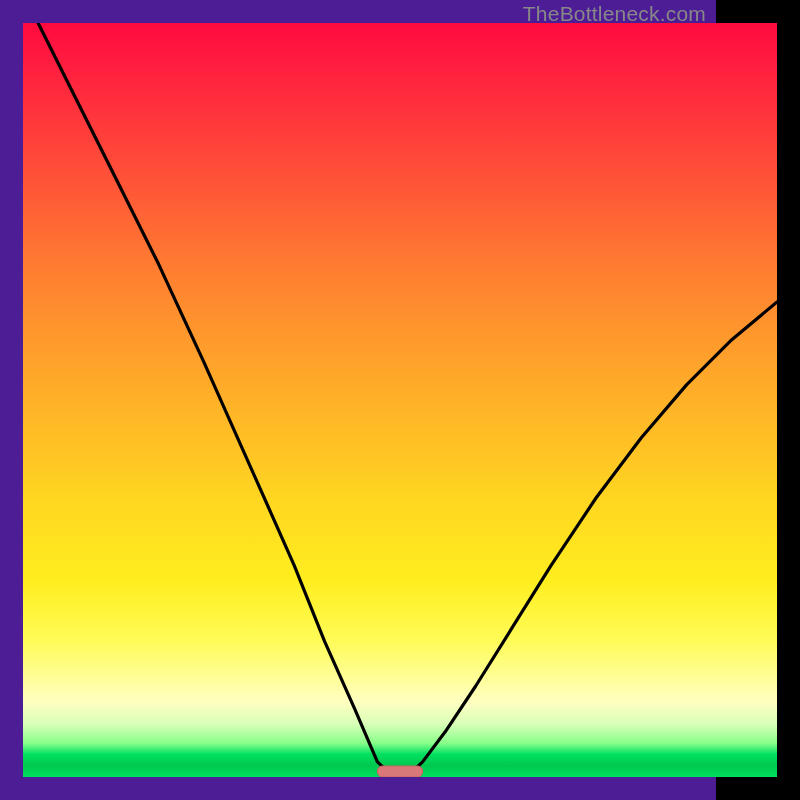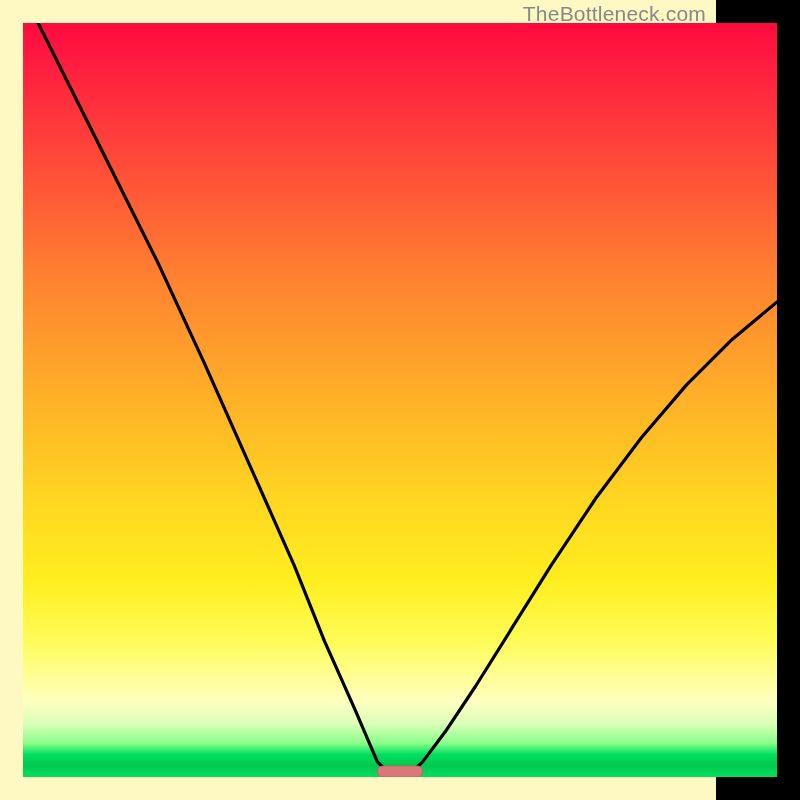--- a/index.html
+++ b/index.html
@@ -8,21 +8,21 @@
     width: 800px;
     height: 800px;
     background: #000;
     overflow: hidden;
     font-family: Arial, Helvetica, sans-serif;
   }
   .frame {
     position: relative;
     width: 716px;
     height: 800px;
-    background: #fef9c3;
+    background: #4c1d95;
   }
   .plot-area {
     position: absolute;
     left: 23px;
     top: 23px;
     width: 754px;
     height: 754px;
     overflow: hidden;
   }
   .gradient {

